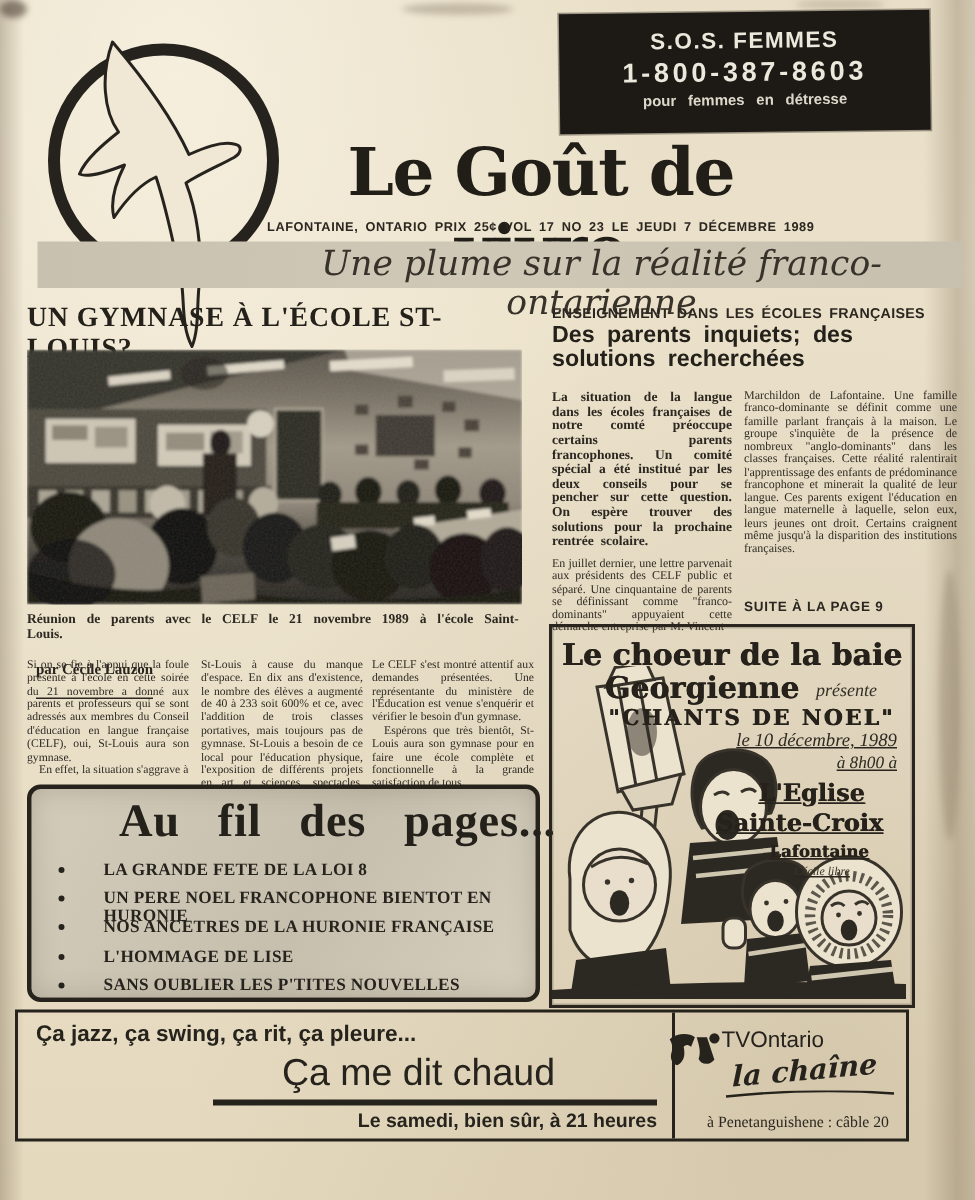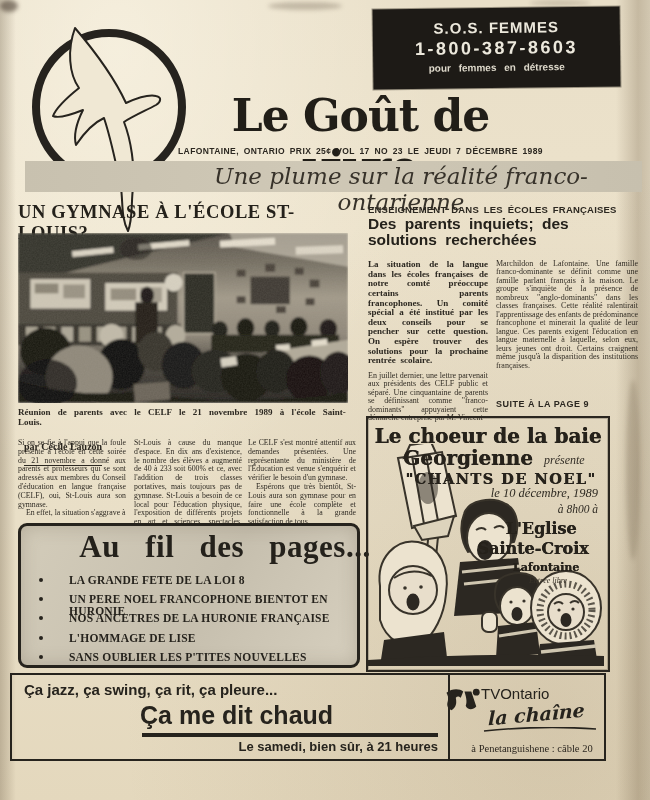--- a/index.html
+++ b/index.html
@@ -75,36 +75,36 @@
   
   .choir{left:366px;top:416px;width:240px;height:252px;border:2px solid #2a261f;
     box-shadow:inset 0 0 0 1px rgba(42,38,31,.25);}
   .bl{font-family:"DejaVu Serif",serif;font-weight:bold;color:#26221b;
     text-shadow:.4px 0 0 #26221b;}
   .ch-l1{position:absolute;left:0;top:6px;width:100%;text-align:center;font-size:20px;}
   .ch-l2{position:absolute;left:30px;top:28px;width:140px;text-align:center;font-size:20px;}
   .ch-pres{position:absolute;left:176px;top:35px;font-style:italic;font-size:12px;color:#332e26;}
   .ch-l3{position:absolute;left:30px;top:52px;width:206px;text-align:center;
     font-size:14.5px;letter-spacing:1.5px;}
-  .ch-right{position:absolute;right:10px;top:68px;width:170px;text-align:right;}
+  .ch-right{position:absolute;right:10px;top:68px;width:170px;text-align:right;text-decoration:underline;}
   .ch-date{font-style:italic;font-size:12.5px;margin:0;color:#2e2a22;}
   .ch-time{font-style:italic;font-size:11.5px;margin:2px 0 0;color:#2e2a22;}
   .ch-eg{font-size:16px;margin:4px 0 0;text-align:center;padding-left:56px;}
   .ch-sc{font-size:16px;margin:1px 0 0;text-align:center;padding-left:40px;}
   .ch-laf{font-size:11px;margin:3px 0 0;text-align:center;padding-left:66px;}
   .ch-free{font-style:italic;font-size:8px;margin:2px 0 0;text-align:center;
     padding-left:70px;color:#3a342a;}
   .carolers{position:absolute;left:0;top:26px;width:236px;height:222px;}
   
   .tvband{left:10px;top:673px;width:592px;height:84px;border:2px solid #26231d;}
   .tvdivider{position:absolute;left:436px;top:0;width:2px;height:100%;background:#26231d;}
   .teaser{position:absolute;left:12px;top:6px;font-family:"Liberation Sans",sans-serif;
     font-weight:bold;font-size:15px;color:#26231d;}
-  .tvtitle{position:absolute;left:128px;top:26px;width:230px;text-align:left;
-    font-family:"Liberation Sans",sans-serif;font-weight:bold;font-size:25px;color:#26231d;}
+  .tvtitle{position:absolute;left:128px;top:26px;width:230px;text-align:right;
+    font-family:"Liberation Sans",sans-serif;font-weight:normal;font-size:25px;color:#26231d;}
   .tvrule{position:absolute;left:130px;top:58px;width:296px;height:4px;background:#26231d;}
   .sched{position:absolute;left:170px;top:64px;width:256px;text-align:right;
     font-family:"Liberation Sans",sans-serif;font-weight:bold;font-size:13px;color:#26231d;}
   .tvlogo{position:absolute;left:452px;top:8px;width:146px;height:46px;}
   .tvo-row{position:absolute;left:14px;top:2px;display:flex;align-items:center;}
   .tvo-name{font-family:"Liberation Sans",sans-serif;font-size:15px;color:#26231d;margin-left:3px;}
   .chaine{position:absolute;left:24px;top:20px;font-family:"DejaVu Serif",serif;
     font-style:italic;font-weight:bold;font-size:19px;color:#26231d;
     transform:rotate(-5deg) skewX(-6deg);}
   .chaine-swash{position:absolute;left:18px;top:44px;width:116px;height:6px;}
@@ -323,21 +323,21 @@
     <div class="ch-l1 bl">Le choeur de la baie</div>
     <div class="ch-l2 bl">Georgienne</div>
     <div class="ch-pres">présente</div>
     <div class="ch-l3 bl">"CHANTS DE NOEL"</div>
     <div class="ch-right">
       <p class="ch-date">le 10 décembre, 1989</p>
       <p class="ch-time">à 8h00 à</p>
       <p class="ch-eg bl">L'Eglise</p>
       <p class="ch-sc bl">Sainte-Croix</p>
       <p class="ch-laf bl">Lafontaine</p>
-      <p class="ch-free">Entrée libre</p>
+      <p class="ch-free">Cécile libre</p>
     </div>
   </div>
 
   <div class="abs tvband">
     <div class="tvdivider"></div>
     <div class="teaser">Ça jazz, ça swing, ça rit, ça pleure...</div>
     <div class="tvtitle">Ça me dit chaud</div>
     <div class="tvrule"></div>
     <div class="sched">Le samedi, bien sûr, à 21 heures</div>
     <div class="tvlogo">

